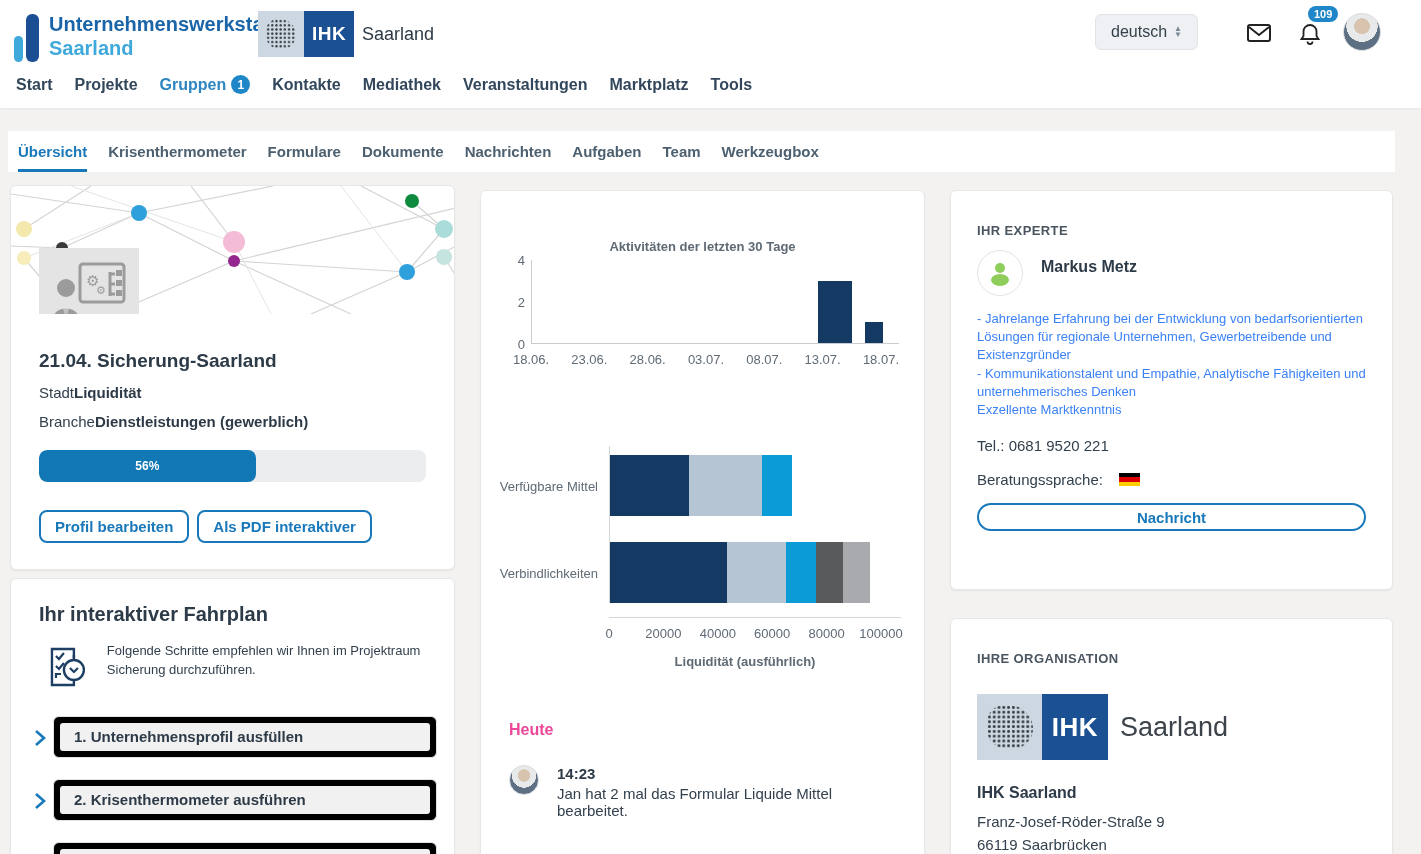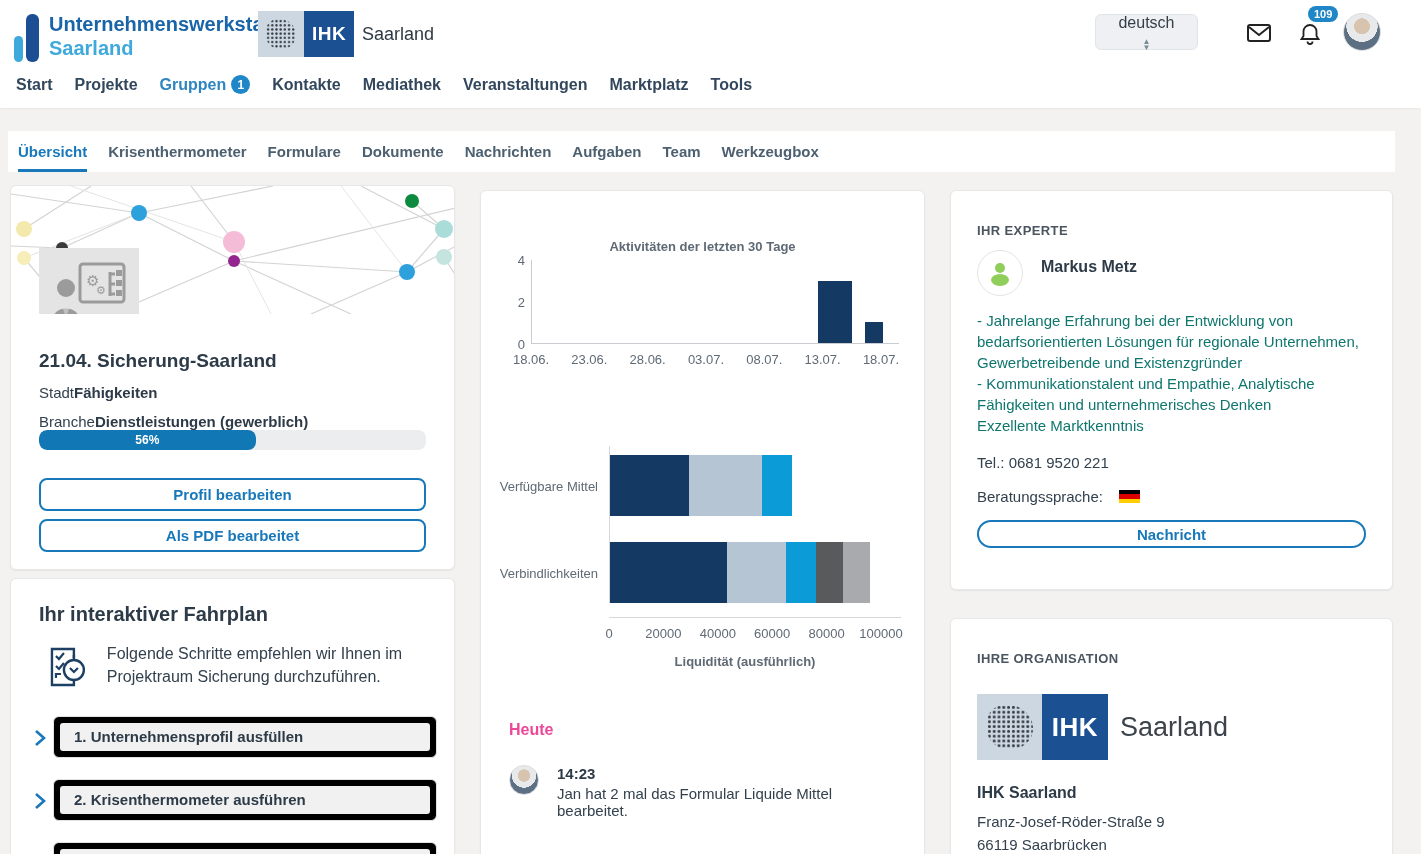--- a/index.html
+++ b/index.html
@@ -15,21 +15,21 @@
   .uws-text div:first-child { font-size:20px; font-weight:600; color:#1a64a8; line-height:1.2; }
   .uws-text div:last-child { font-size:20px; font-weight:600; color:#3fa9dc; line-height:1.2; }
 
   .ihk-logo { position:absolute; left:258px; top:11px; display:flex; align-items:center; }
   .ihk-box { display:flex; height:46px; }
   .ihk-gray { width:46px; height:46px; background:#ccd7e2; display:flex; align-items:center; justify-content:center; }
   .ihk-map { width:30px; height:30px; background-image:radial-gradient(circle, #3a4148 1.1px, transparent 1.25px); background-size:4.2px 4.2px; border-radius:42% 58% 50% 48%; }
   .ihk-blue { width:50px; height:46px; background:#1b5093; color:#fff; font-weight:700; font-size:19px; display:flex; align-items:center; justify-content:center; letter-spacing:.5px; }
   .ihk-region { margin-left:8px; font-size:18px; color:#2d3a45; }
 
-  .lang-select { position:absolute; left:1095px; top:14px; width:103px; height:36px; background:#eef0f3; border:1px solid #e2e5e8; border-radius:6px; display:flex; align-items:center; justify-content:center; gap:7px; cursor:pointer;flex-direction:column; }
+  .lang-select { position:absolute; left:1095px; top:14px; width:103px; height:36px; background:#eef0f3; border:1px solid #e2e5e8; border-radius:6px; display:flex; align-items:center; justify-content:center; gap:7px; cursor:pointer; }
   .lang-select span.val { font-size:16px; color:#333f48; }
   .sort-arrows { display:flex; flex-direction:column; line-height:6px; color:#7a8894; font-size:8px; }
 
   .top-icon { position:absolute; top:22px; }
   .badge109 { position:absolute; left:1308px; top:6px; background:#1f86c8; color:#fff; font-size:11px; font-weight:700; border-radius:10px; padding:2px 6px; z-index:2; }
   .avatar { position:absolute; left:1343px; top:13px; width:38px; height:38px; border-radius:50%; background:radial-gradient(circle at 50% 34%, #d8c4ae 0 26%, #e8e9ea 27% 52%, #5d6f82 53% 100%); border:1px solid #d9dcdf; cursor:pointer; }
 
   .nav { position:absolute; left:16px; top:75px; display:flex; align-items:center; gap:22px; }
   .nav-item { font-size:16px; font-weight:600; color:#33475c; cursor:pointer; display:flex; align-items:center; gap:5px; }
   .nav-item.active { color:#2e86c1; }
@@ -48,30 +48,30 @@
   
   .project-card { left:10px; top:185px; width:445px; height:385px; }
   .banner { position:relative; height:128px; overflow:hidden; border-radius:6px 6px 0 0; }
   .thumb { position:absolute; left:28px; top:62px; width:100px; height:86px; background:#e4e4e4; display:flex; align-items:center; justify-content:center; z-index:2; }
   .pc-body { padding:0 28px; }
   .pc-title { margin-top:36px; font-size:19px; font-weight:700; color:#2d3a47; }
   .pc-row { display:flex; margin-top:12px; font-size:15px; }
   .pc-row .lbl { color:#33414e; }
   .pc-row .val { font-weight:700; color:#2d3a47; }
   .pc-row:first-of-type { margin-top:22px; }
-  .progress-track { height:20px; background:#ecedee; border-radius:8px; overflow:hidden; }
+  .progress-track { margin-top:20px; height:32px; background:#ecedee; border-radius:8px; overflow:hidden; }
   .progress-fill { height:100%; background:#1278b5; border-radius:8px; display:flex; align-items:center; justify-content:center; color:#fff; font-size:12px; font-weight:700; }
-  .pc-buttons { display:flex; gap:8px; margin-top:28px;flex-direction:column; }
+  .pc-buttons { display:flex; gap:8px; margin-top:28px; }
   .btn-outline { background:#fff; border:2px solid #1878ba; color:#1878ba; font-weight:700; font-size:15px; border-radius:8px; padding:6px 14px; cursor:pointer; font-family:inherit; }
 
   
   .roadmap-card { left:10px; top:578px; width:445px; height:420px; }
   .rm-title { padding:24px 28px 0; font-size:20px; font-weight:700; color:#2d3a47; }
   .rm-intro { display:flex; gap:18px; padding:16px 28px 0; }
-  .rm-intro-text { font-size:16px; color:#33414e; line-height:1.45; width:320px; }
+  .rm-intro-text { font-size:13px; color:#33414e; line-height:1.45; width:320px; }
   .rm-steps { margin-top:24px; }
   .rm-step { position:relative; margin:0 17px 21px 42px; border:1px solid #e3e3e6; border-radius:6px; padding:6px; background:#000000; cursor:pointer; }
   .rm-step-inner { background:#f1f1f1; border-radius:3px; height:28px; line-height:28px; padding-left:14px; font-size:15px; font-weight:700; color:#2d3a47; }
   .rm-chevron { position:absolute; left:-21px; top:12px; }
 
   
   .main-card { left:480px; top:190px; width:445px; height:700px; }
   .c1-title { margin-top:48px; text-align:center; font-size:13px; font-weight:700; color:#5f6a75; }
   .c1-wrap { position:relative; margin-top:6px; height:124px; }
   .c1-yaxis { position:absolute; left:24px; width:20px; top:0; height:84px; }
@@ -99,21 +99,21 @@
   .feed-avatar { width:30px; height:30px; border-radius:50%; background:radial-gradient(circle at 50% 34%, #d8c4ae 0 26%, #e8e9ea 27% 52%, #5d6f82 53% 100%); border:1px solid #d9dcdf; flex:none; }
   .feed-time { font-size:15px; font-weight:700; color:#2d3a47; }
   .feed-text { font-size:15px; color:#33414e; margin-top:3px; }
 
   
   .expert-card { left:950px; top:190px; width:443px; height:400px; padding:0 26px; }
   .side-heading { margin-top:32px; font-size:13px; font-weight:700; letter-spacing:.03em; color:#4a5560; }
   .exp-row { display:flex; gap:18px; margin-top:12px; align-items:flex-start; }
   .exp-avatar { width:46px; height:46px; border-radius:50%; border:1px solid #e3e3e3; display:flex; align-items:center; justify-content:center; flex:none; }
   .exp-name { font-size:16px; font-weight:700; color:#2d3a47; margin-top:8px; }
-  .exp-desc { margin-top:14px; font-size:15px; color:#0f766e; line-height:1.4; }
+  .exp-desc { margin-top:14px; font-size:13px; color:#3b82f6; line-height:1.4; }
   .exp-phone { margin-top:18px; font-size:15px; color:#33414e; }
   .exp-lang { margin-top:17px; font-size:15px; color:#33414e; display:flex; align-items:center; gap:16px; }
   .flag-de { width:21px; height:13px; display:inline-block; }
   .flag-de div { height:33.3%; }
   .btn-message { margin-top:15px; width:100%; height:28px; background:#fff; border:2px solid #1878ba; border-radius:14px; color:#1878ba; font-weight:700; font-size:15px; cursor:pointer; font-family:inherit; }
 
   
   .org-card { left:950px; top:618px; width:443px; height:260px; padding:0 26px; }
   .org-logo { display:flex; align-items:center; margin-top:28px; }
   .org-gray { width:65px; height:66px; background:#ccd7e2; display:flex; align-items:center; justify-content:center; }
@@ -265,32 +265,32 @@
           <circle cx="16" cy="28" r="9" fill="#9b9b9b"></circle>
           <path d="M2 62 C2 44 30 44 30 62 Z" fill="#9b9b9b"></path>
           <path d="M16 40 l-4 6 4 12 4 -12 z" fill="#e4e4e4" opacity="0.5"></path>
         </svg>
       </div>
     </div>
     <div class="pc-body">
       <div class="pc-title">21.04. Sicherung-Saarland</div>
       <div class="pc-row">
         <span class="lbl">Stadt</span>
-        <span class="val">Fähigkeiten</span>
+        <span class="val">Liquidität</span>
       </div>
       <div class="pc-row">
         <span class="lbl">Branche</span>
         <span class="val">Dienstleistungen (gewerblich)</span>
       </div>
       <div class="progress-track">
         <div class="progress-fill" style="width: 56%;">56%</div>
       </div>
       <div class="pc-buttons">
         <button class="btn-outline">Profil bearbeiten</button>
-        <button class="btn-outline">Als PDF bearbeitet</button>
+        <button class="btn-outline">Als PDF interaktiver</button>
       </div>
     </div>
   </div>
 
   <div class="card roadmap-card">
     <div class="rm-title">Ihr interaktiver Fahrplan</div>
     <div class="rm-intro">
       <svg width="50" height="50" viewBox="0 0 50 50">
         <path d="M13 7 h22 v36 h-22 z" fill="none" stroke="#1d3f63" stroke-width="2.4"></path>
         <polyline points="17,14 20,17 25,11" fill="none" stroke="#1d3f63" stroke-width="2.2"></polyline>

